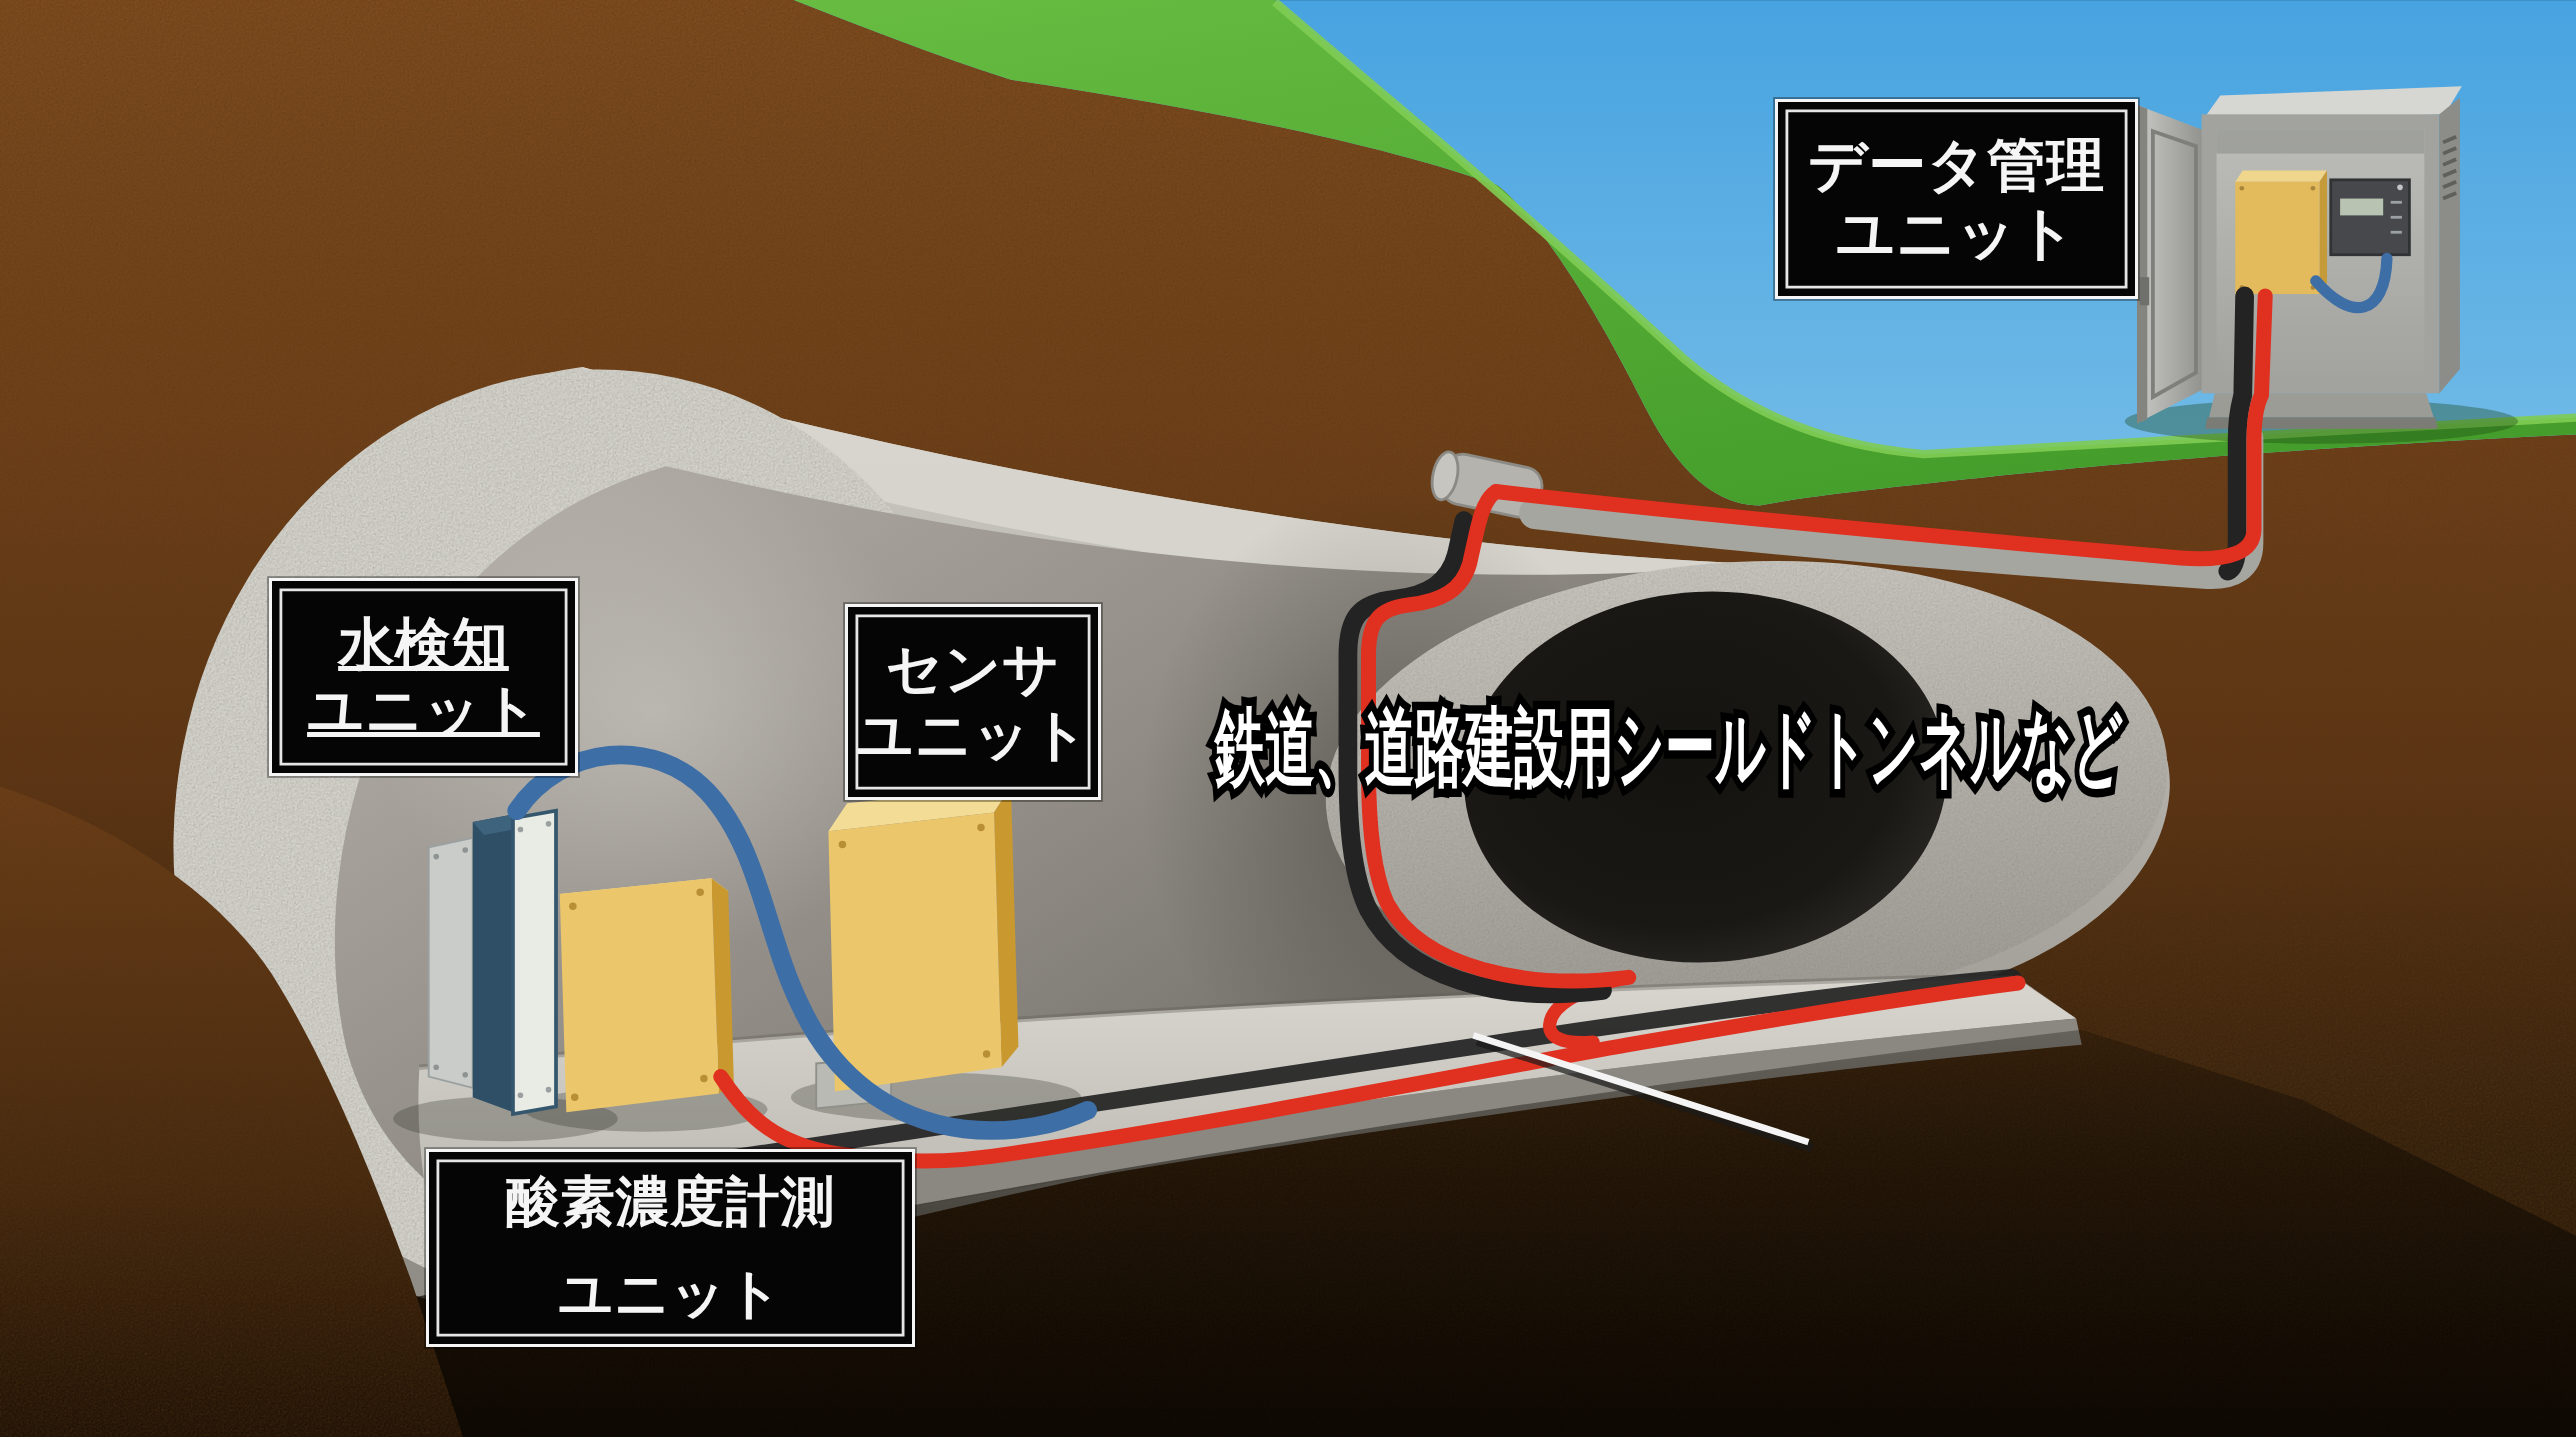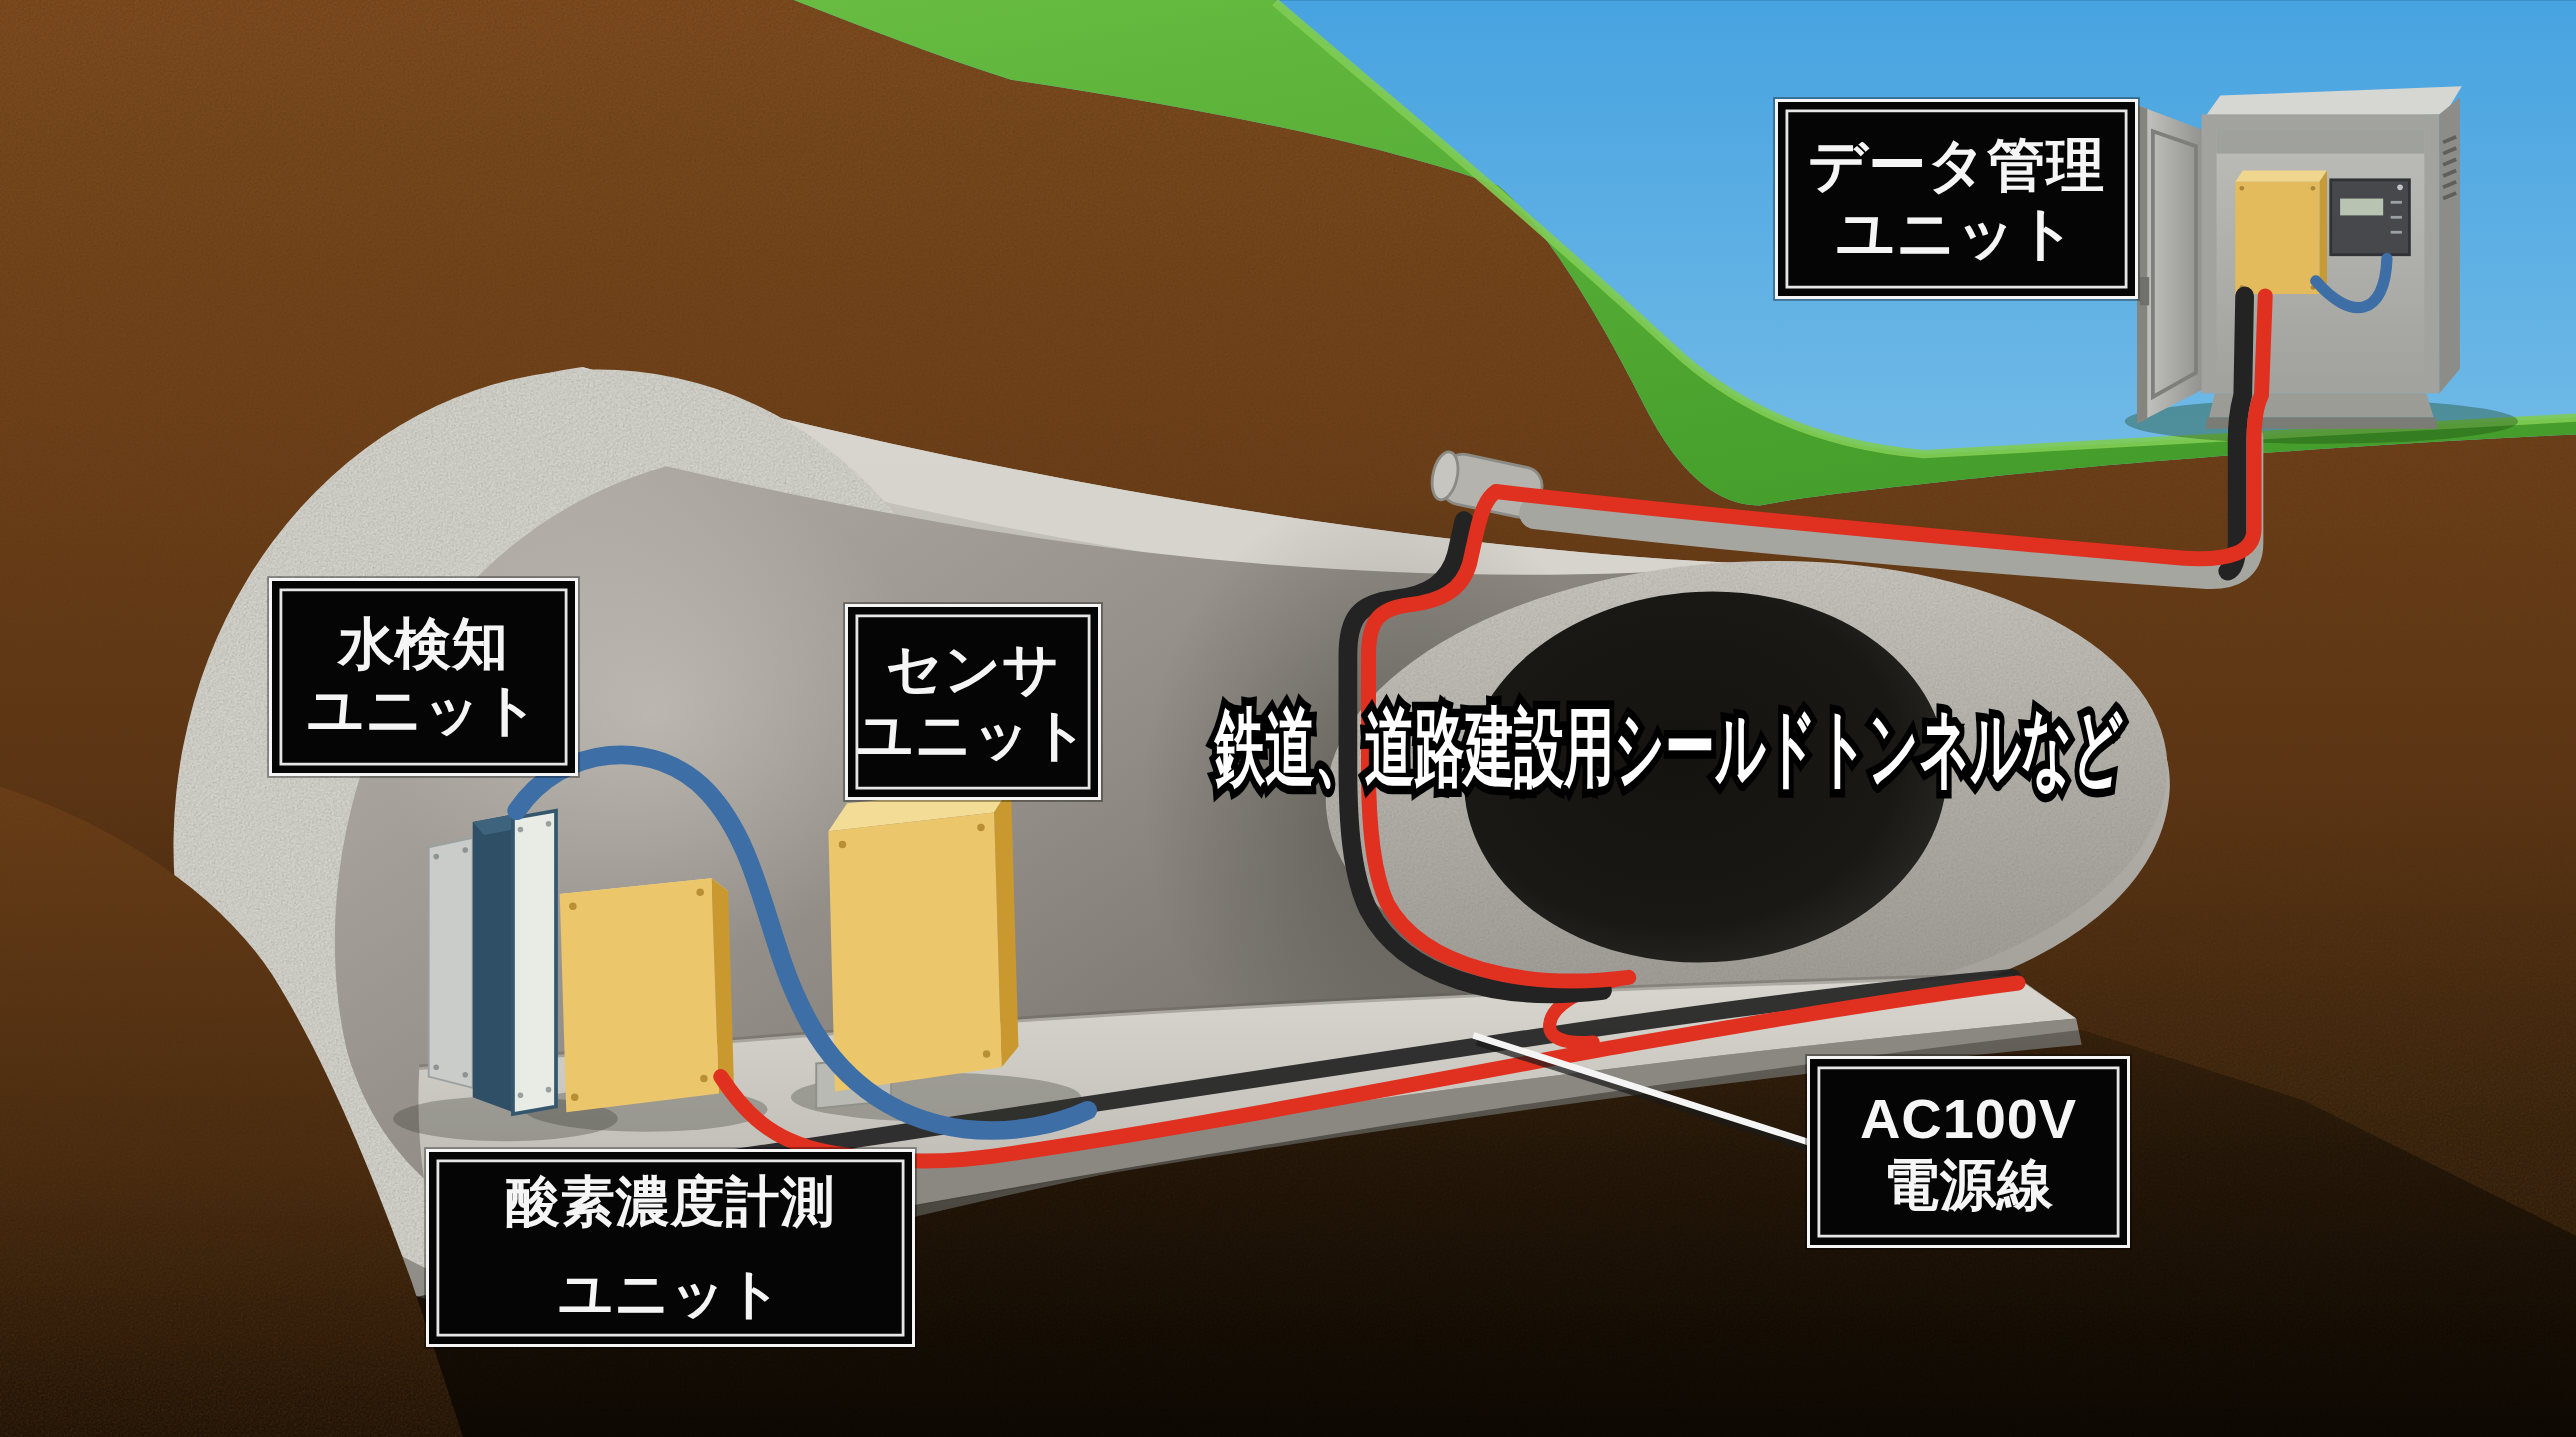--- a/index.html
+++ b/index.html
@@ -24,21 +24,21 @@
     display:flex;flex-direction:column;align-items:center;justify-content:center;
     box-sizing:border-box;
   }
   .label .ln{
     color:var(--label-text,#f5f5f5);
     font-weight:700;line-height:1.18;white-space:nowrap;letter-spacing:0.9px;
   }
   #label-data-management{left:1775px;top:99px;width:363px;height:200px;}
   #label-data-management .ln{font-size:58px;}
   #label-water{left:269px;top:578px;width:309px;height:198px;}
-  #label-water .ln{font-size:56px;}
+  #label-water .ln{font-size:56px;text-decoration:underline;}
   #label-sensor{left:845px;top:604px;width:256px;height:196px;}
   #label-sensor .ln{font-size:56px;}
   #label-oxygen{left:426px;top:1149px;width:489px;height:198px;gap:28px;}
   #label-oxygen .ln{font-size:54px;}
   #label-power{left:1807px;top:1056px;width:323px;height:192px;}
   #label-power .ln{font-size:56px;}
 
   #caption{
     position:absolute;left:1215px;top:696px;width:936px;height:112px;
     pointer-events:none;
@@ -340,24 +340,20 @@
 <div class="label" id="label-sensor">
   <span class="ln">センサ</span>
   <span class="ln">ユニット</span>
 </div>
 
 <div class="label" id="label-oxygen">
   <span class="ln">酸素濃度計測</span>
   <span class="ln">ユニット</span>
 </div>
 
-<div class="label" id="label-power">
-  <span class="ln">AC100V</span>
-  <span class="ln">電源線</span>
-</div>
 
 <div id="caption">
   <span class="cap back">鉄道、道路建設用シールドトンネルなど</span>
   <span class="cap front">鉄道、道路建設用シールドトンネルなど</span>
 </div>
 
 </div>
 
 
 </body></html>

